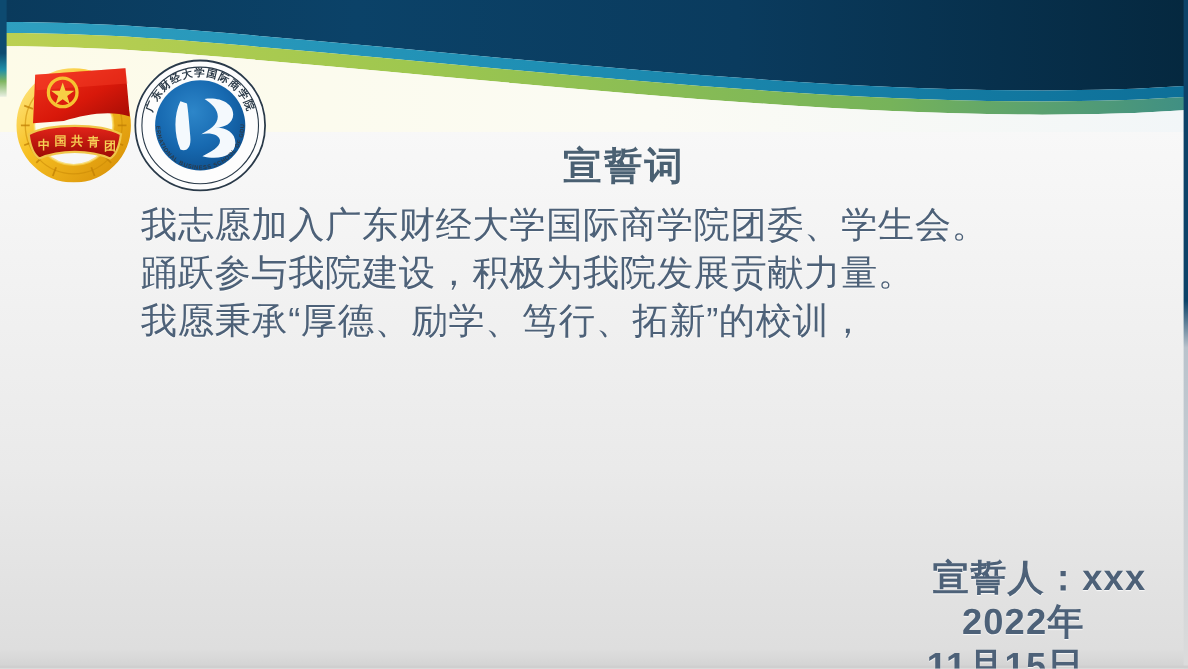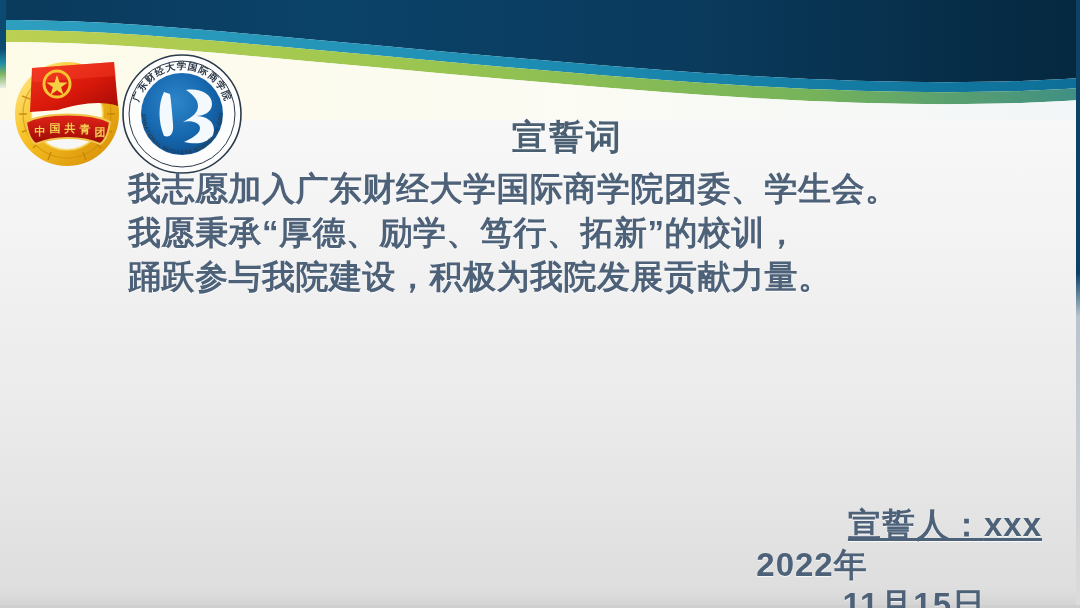--- a/index.html
+++ b/index.html
@@ -62,41 +62,41 @@
     position: absolute;
     top: 0;
   }
   .emblem-cyl { left: 0; width: 118px; height: 118px; }
   .emblem-univ { left: 112px; top: 4px; width: 124px; height: 124px; }
 
   
   .oath {
     position: absolute;
     left: 0;
-    top: 113px;
+    top: 128px;
     width: 1080px;
   }
   .oath-title {
     text-align: center;
     font-size: 35px;
     font-weight: 700;
     color: #4a6072;
     letter-spacing: 2px;
     line-height: 48px;
     margin-left: 55px;
     text-shadow: 0 1px 1px rgba(255,255,255,0.85);
   }
   .oath-lines {
     margin: 6px 0 0 0;
     padding: 0 0 0 128px;
     list-style: none;
   }
   .oath-line {
     font-size: 33px;
-    font-weight: 700;
+    font-weight: 400;
     color: #4d6178;
     line-height: 44px;
     letter-spacing: 0.5px;
     white-space: nowrap;
     text-shadow: 0 1px 1px rgba(255,255,255,0.8);
   }
 
   
   .signature {
     position: absolute;
@@ -107,22 +107,22 @@
   }
   .sig-line {
     font-size: 33px;
     font-weight: 700;
     color: #4d6178;
     line-height: 40px;
     letter-spacing: 1px;
     white-space: nowrap;
     text-shadow: 0 1px 1px rgba(255,255,255,0.8);
   }
-  .sig-name   { padding-right: 16px; text-decoration: underline; }
-  .sig-year   { padding-right: 72px; text-align: center; }
+  .sig-name   { padding-right: 16px; }
+  .sig-year   { padding-right: 72px; }
   .sig-date   { padding-right: 72px; }
 </style>
 </head>
 <body>
 
 <div id="stage">
 
   <div class="banner-wrap">
     <svg class="banner-svg" width="1080" height="120" viewBox="0 0 1080 120">
       <defs>
@@ -253,22 +253,22 @@
       <text font-size="5.2" fill="#2b3a48" font-weight="bold" font-family="'Liberation Sans',sans-serif" letter-spacing="0.6">
         <textPath href="#arcBot" startOffset="50%" text-anchor="middle">INTERNATIONAL BUSINESS SCHOOL OF GDUFE</textPath>
       </text>
     </svg>
   </div>
 
   <div class="oath">
     <div class="oath-title">宣誓词</div>
     <ul class="oath-lines">
       <li class="oath-line">我志愿加入广东财经大学国际商学院团委、学生会。</li>
+      <li class="oath-line">踊跃参与我院建设，积极为我院发展贡献力量。</li>
       <li class="oath-line">我愿秉承“厚德、励学、笃行、拓新”的校训，</li>
-      <li class="oath-line">踊跃参与我院建设，积极为我院发展贡献力量。</li>
     </ul>
   </div>
 
   <div class="signature">
     <div class="sig-line sig-name"><span>宣誓人：</span><span>xxx</span></div>
     <div class="sig-line sig-year">2022年</div>
     <div class="sig-line sig-date">11月15日</div>
   </div>
 
 </div>

